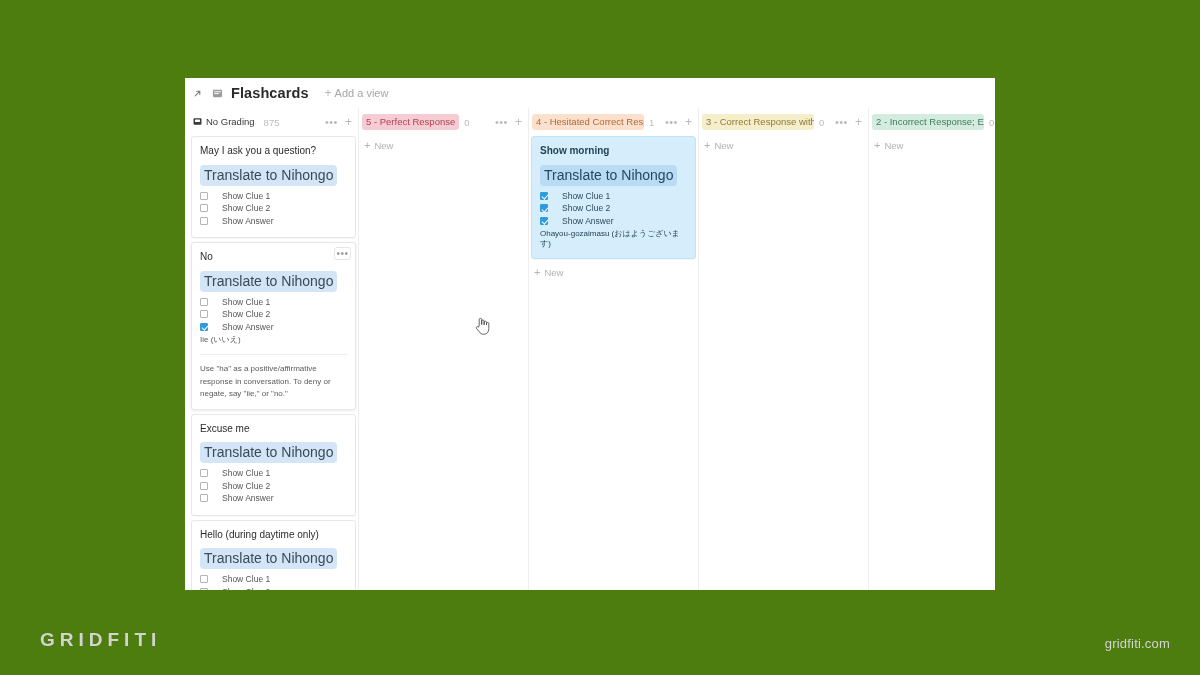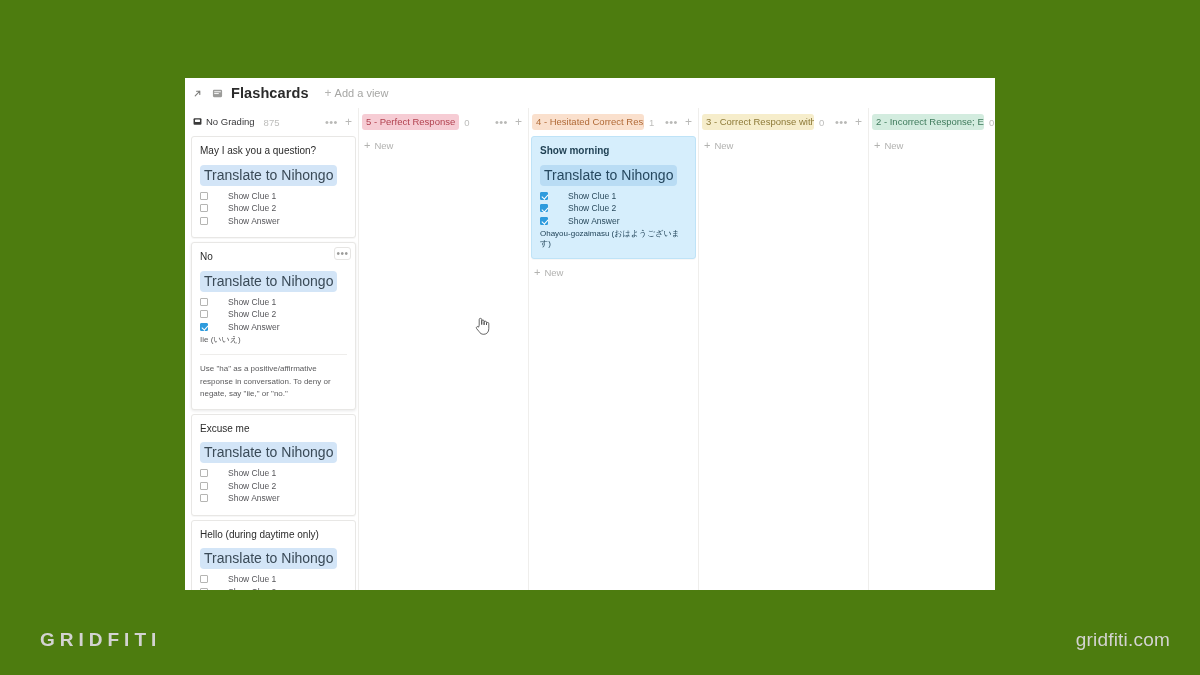--- a/index.html
+++ b/index.html
@@ -154,21 +154,21 @@
     color: #3a4a57;
     background: #d3e5f7;
     border-radius: 4px;
     padding: 3px 4px 4px 4px;
     margin-bottom: 6px;
   }
   .card.selected .card-tag { background: #b9dcf4; color: #26485f; }
   .checkrow {
     display: flex;
     align-items: center;
-    gap: 20px;
+    gap: 14px;
     margin-bottom: 4px;
   }
   .cbox {
     width: 8px; height: 8px;
     border: 1px solid #b5b5b3;
     border-radius: 1px;
     background: #fff;
     flex: 0 0 auto;
     position: relative;
   }
@@ -239,21 +239,21 @@
     position: absolute;
     left: 40px; bottom: 24px;
     font-size: 19px;
     letter-spacing: 5px;
     color: #d3d3d1;
     font-weight: bold;
   }
   #wm-right {
     position: absolute;
     right: 30px; bottom: 24px;
-    font-size: 19px;
+    font-size: 13px;
     color: #d3d3d1;
     letter-spacing: 0.2px;
   }
 </style>
 </head>
 <body>
 
 <div id="page">
 
   <div id="app-window">

